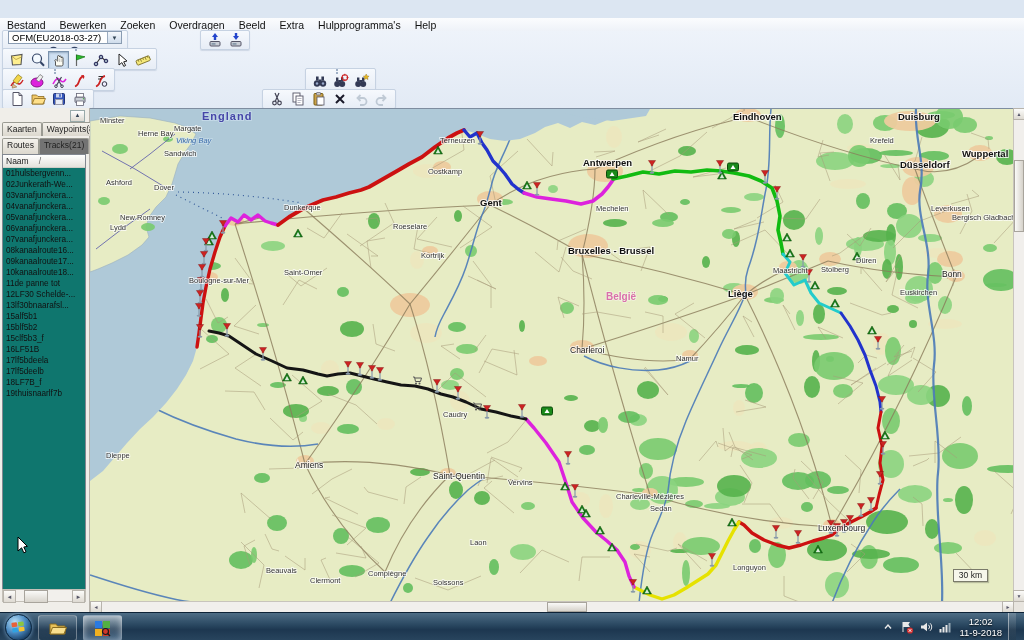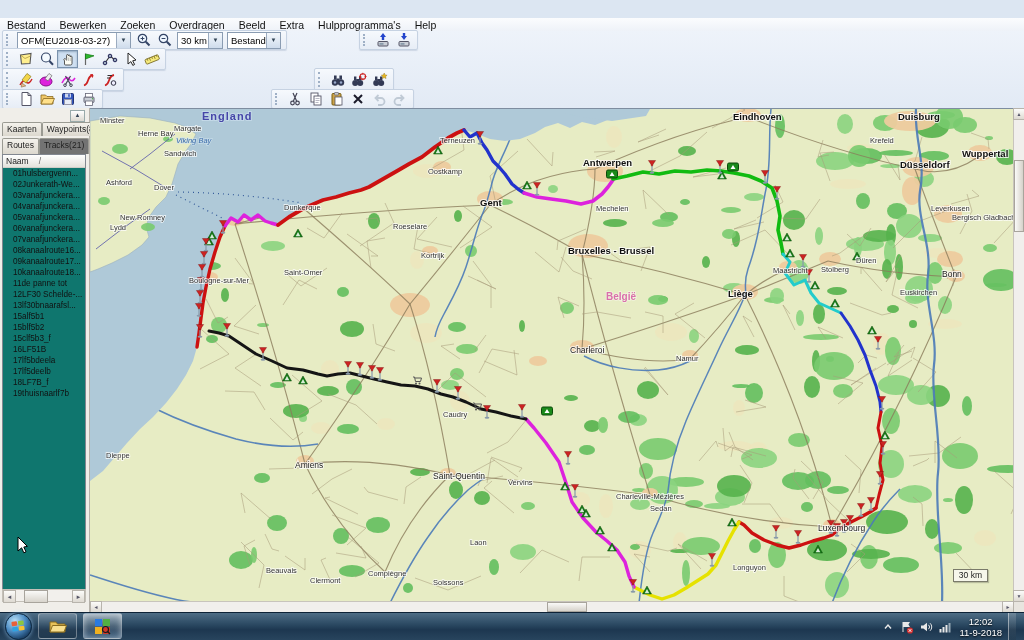--- a/index.html
+++ b/index.html
@@ -16,21 +16,21 @@
   
   #menubar{position:absolute;top:18px;left:0;right:0;height:13px;background:linear-gradient(#fbfcfe,#eef2f8);
     border-bottom:1px solid #d6dee8;display:flex;align-items:center;font-size:10.5px;color:#111;}
   .menu-item{padding:0 7px;cursor:default;}
   
   #toolbars{position:absolute;top:31px;left:0;right:0;height:77px;background:linear-gradient(#eef3fa,#e2eaf5);
     border-bottom:1px solid #9fb0c4;}
   .tb-row{display:flex;align-items:center;}
   #tb-row1{height:18px;}#tb-row2{height:20px;}#tb-row3{height:21px;}#tb-row4{height:18px;}
   .tb-island{display:flex;align-items:center;height:100%;padding:0 3px;background:linear-gradient(#f6f9fd,#e7edf6);
-    border:1px solid #c6d2e2;border-radius:2px;margin-left:2px;box-shadow:0 1px 1px rgba(120,140,170,.25);}
+    border:1px solid #c6d2e2;border-radius:2px;margin-left:2px;box-shadow:0 1px 1px rgba(120,140,170,.25);flex-direction:column;}
   .grip{width:3px;height:70%;border-left:2px dotted #9fb0c6;margin-right:4px;}
   .tbtn{width:21px;height:18px;display:flex;align-items:center;justify-content:center;background:transparent;border:1px solid transparent;padding:0;}
   .tbtn.pressed{border:1px solid #7a92ad;background:#cfe0f2;box-shadow:inset 0 1px 2px rgba(60,90,120,.4);}
   .tbtn.disabled{opacity:.45;}
   .combo{height:15px;display:flex;align-items:center;border:1px solid #8a9cb2;background:#fff;font-size:9.5px;margin:0 2px;}
   .combo .cv{padding:0 3px;white-space:nowrap;overflow:hidden;flex:1;}
   .combo .ca{width:13px;height:100%;display:flex;align-items:center;justify-content:center;font-size:6px;color:#345;
     background:linear-gradient(#f4f8fc,#cfdcec);border-left:1px solid #9cacc0;}
   
   #main{position:absolute;top:108px;left:0;width:1024px;height:504px;background:#f0eee9;}
@@ -40,21 +40,21 @@
     font-size:6px;line-height:9px;text-align:center;color:#345;}
   .tab-row{position:absolute;left:2px;display:flex;}
   #tab-row1{top:14px;}#tab-row2{top:30px;text-align:right;}
   .tab{font-size:8.5px;padding:1px 4px 2px;border:1px solid #9a9a92;border-bottom:none;border-radius:2px 2px 0 0;
     background:linear-gradient(#f4f2ec,#dcd8ce);color:#222;white-space:nowrap;}
   .tab.active{background:#737373;position:relative;z-index:2;padding-bottom:4px;}
   #track-list{position:absolute;left:2px;right:3px;top:46px;bottom:10px;background:#0f766e;border:1px solid #828790;overflow:hidden;}
   #list-header{height:12px;background:linear-gradient(#ffffff,#e4e2dc);border-bottom:1px solid #d0cec8;font-size:8.5px;
     color:#222;padding-left:3px;display:flex;align-items:center;}
   #list-header .sort{margin-left:10px;color:#666;}
-  .track-item{height:11px;line-height:11px;font-size:8.2px;padding-left:10px;white-space:nowrap;overflow:hidden;color:#111;}
+  .track-item{height:11px;line-height:11px;font-size:8.2px;padding-left:3px;white-space:nowrap;overflow:hidden;color:#111;}
   #panel-hscroll{position:absolute;left:2px;right:3px;bottom:10px;height:11px;background:#f2f0ec;border:1px solid #c4c0b8;display:flex;}
   .sb-arrow{width:11px;height:100%;display:flex;align-items:center;justify-content:center;font-size:6px;color:#556;
     background:linear-gradient(#fcfcfa,#dedad2);border:1px solid #b8b4ac;}
   #panel-hscroll .sb-thumb{width:22px;height:100%;background:linear-gradient(#fafaf8,#d8d4cc);border:1px solid #a8a49c;margin-left:8px;}
   #panel-hscroll .spacer{flex:1;}
   
   #map-wrap{position:absolute;left:90px;top:0;width:934px;height:504px;}
   #map-svg{position:absolute;left:0;top:0;border-top:1px solid #7e8da0;}
   #map-vscroll{position:absolute;right:0;top:0;width:10px;height:494px;background:#f1efec;border-left:1px solid #c8c4bc;display:flex;flex-direction:column;align-items:center;}
   #map-vscroll .sb-arrow,#map-hscroll .sb-arrow{width:10px;height:10px;font-size:5px;}
@@ -70,21 +70,21 @@
   .ml-md{font:8.5px "Liberation Sans",sans-serif;fill:#222;paint-order:stroke;stroke:rgba(255,255,255,.7);stroke-width:2px;}
   .ml-lg{font:bold 9.5px "Liberation Sans",sans-serif;fill:#111;paint-order:stroke;stroke:rgba(255,255,255,.75);stroke-width:2px;}
   .ml-w{font:italic 7.5px "Liberation Sans",sans-serif;fill:#3a6aa8;paint-order:stroke;stroke:rgba(210,228,240,.7);stroke-width:1.5px;}
   .ml-en{font:bold 11px "Liberation Sans",sans-serif;fill:#4646a8;letter-spacing:1px;paint-order:stroke;stroke:rgba(200,220,235,.8);stroke-width:2px;}
   .ml-be{font:bold 10px "Liberation Sans",sans-serif;fill:#d862a8;opacity:.9;paint-order:stroke;stroke:rgba(255,255,255,.5);stroke-width:1.5px;}
   .gps-track{fill:none;stroke-linecap:round;stroke-linejoin:round;}
   
   #cursor{position:absolute;left:16px;top:428px;width:14px;height:20px;z-index:60;}
   
   #taskbar{position:absolute;left:0;top:612px;right:0;height:28px;z-index:70;
-    background:linear-gradient(#4e6d85,#2c4a63 40%,#1d3750 60%,#29465f);border-top:1px solid #0d2236;display:flex;align-items:flex-start;}
+    background:linear-gradient(#4e6d85,#2c4a63 40%,#1d3750 60%,#29465f);border-top:1px solid #0d2236;display:flex;align-items:flex-end;}
   #start-orb{width:25px;height:25px;border-radius:50%;margin-left:5px;position:relative;
     background:radial-gradient(circle at 35% 28%,#b8e0f8,#4a8ac2 45%,#173a5e 80%);border:1px solid #0e2a44;box-shadow:0 0 4px rgba(160,210,255,.7);display:flex;align-items:center;justify-content:center;}
   .task-btn{width:37px;height:24px;margin-left:6px;border:1px solid rgba(255,255,255,.35);border-radius:3px;
     background:linear-gradient(rgba(255,255,255,.22),rgba(255,255,255,.06) 50%,rgba(0,0,0,.12));display:flex;align-items:center;justify-content:center;}
   .task-btn.active{background:linear-gradient(rgba(255,255,255,.45),rgba(255,255,255,.18) 50%,rgba(120,170,220,.25));box-shadow:inset 0 0 6px rgba(255,255,255,.5);}
   #tray{position:absolute;right:8px;top:0;height:28px;display:flex;align-items:center;}
   .tray-icon{width:16px;height:16px;margin-left:3px;display:flex;align-items:center;justify-content:center;}
   #clock{margin-left:6px;color:#fff;font-size:9.5px;line-height:11px;text-align:center;text-shadow:0 1px 2px #000;}
   #show-desktop{width:7px;height:28px;margin-left:6px;border-left:1px solid rgba(255,255,255,.45);background:linear-gradient(rgba(255,255,255,.18),rgba(0,0,0,.1));}
 </style>

